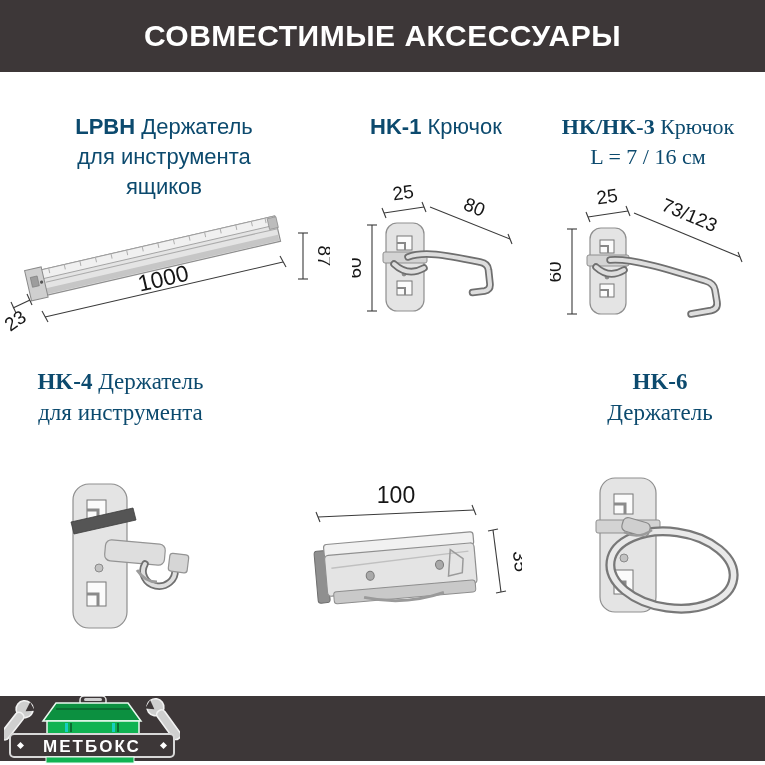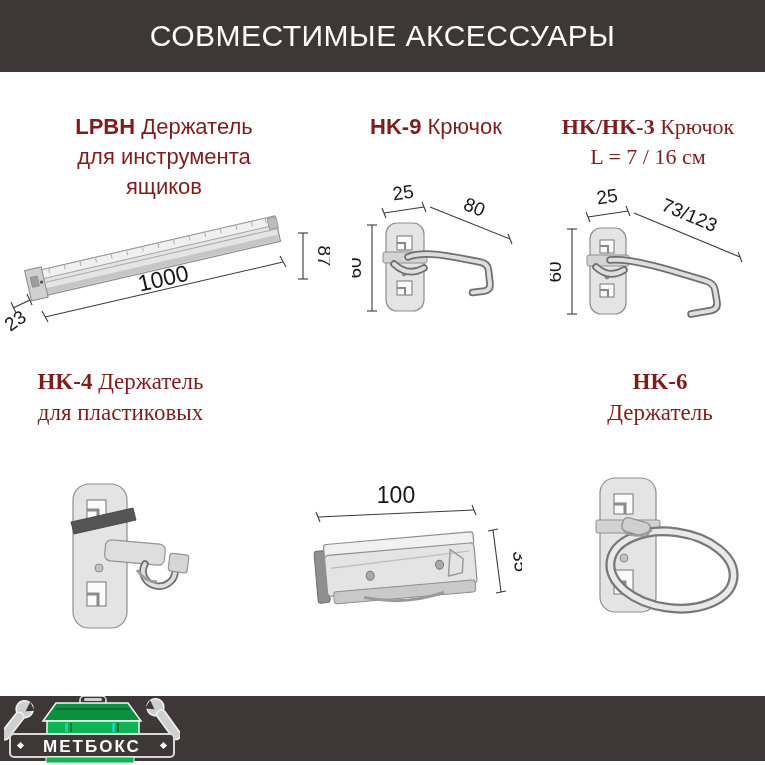--- a/index.html
+++ b/index.html
@@ -1,23 +1,23 @@
 <!DOCTYPE html>
 <html><head>
 <meta charset="utf-8">
 <style>
   html,body{margin:0;padding:0;}
   body{width:765px;height:765px;background:#ffffff;font-family:"Liberation Sans",sans-serif;}
   .page{position:relative;width:765px;height:765px;background:#fff;overflow:hidden;}
 
   .topbar{position:absolute;left:0;top:0;width:765px;height:72px;background:#3d3738;
           display:flex;align-items:center;justify-content:center;}
-  .topbar h1{margin:0;color:#fff;font-size:30px;font-weight:normal;letter-spacing:.5px;}
-
-  .ptitle{position:absolute;text-align:center;color:#7f1d1d;font-size:22px;line-height:30px;}
+  .topbar h1{margin:0;color:#fff;font-size:30px;font-weight:bold;letter-spacing:.5px;}
+
+  .ptitle{position:absolute;text-align:center;color:#0c4a6e;font-size:22px;line-height:30px;}
   .ptitle b{font-weight:bold;}
   .row2{font-size:23px;line-height:31px;font-family:Liberation Serif, serif;}
 
   .drawing{position:absolute;}
   svg text{font-family:"Liberation Sans",sans-serif;}
   .dim{stroke:#3a3a3a;stroke-width:1.1;fill:none;}
   .dimt{font-size:19px;fill:#161616;}
   .dimbig{font-size:23px;fill:#161616;}
   .metal{fill:#e4e4e4;stroke:#8f8f8f;stroke-width:1.2;}
   .metal2{fill:#d3d3d3;stroke:#8f8f8f;stroke-width:1;}
@@ -36,21 +36,21 @@
   <div class="topbar">
     <h1>СОВМЕСТИМЫЕ АКСЕССУАРЫ</h1>
   </div>
 
   <div class="ptitle" style="left:38px;top:112px;width:252px;">
     <div><b>LPBH</b> <span>Держатель</span></div>
     <div>для инструмента ящиков</div>
   </div>
 
   <div class="ptitle" style="left:360px;top:112px;width:152px;">
-    <div><b>HK-9</b> <span>Крючок</span></div>
+    <div><b>HK-1</b> <span>Крючок</span></div>
   </div>
 
   <div class="ptitle" style="left:547px;top:112px;width:202px;font-family:Liberation Serif, serif;">
     <div><b>HK/HK-3</b> <span>Крючок</span></div>
     <div>L = 7 / 16 см</div>
   </div>
 
   <svg class="drawing" style="left:5px;top:180px;" width="325" height="152" viewBox="0 0 325 152">
     <g transform="rotate(-13 30 118)">
       <rect x="30" y="92" width="252" height="26" class="metal"></rect>
@@ -148,21 +148,21 @@
     <g>
       <path d="M46 81 q 13 12 28 3" class="wireO"></path>
       <path d="M46 81 q 13 12 28 3" class="wireI"></path>
       <path d="M60 74 C 82 72 120 84 156 95 q 8 2.5 9 9 l 2 12 q 1 7 -6 8.5 l -20 3.5" class="wireO"></path>
       <path d="M60 74 C 82 72 120 84 156 95 q 8 2.5 9 9 l 2 12 q 1 7 -6 8.5 l -20 3.5" class="wireI"></path>
     </g>
   </svg>
 
   <div class="ptitle row2" style="left:8px;top:366px;width:225px;">
     <div><b>HK-4</b> <span>Держатель</span></div>
-    <div>для пластиковых</div>
+    <div>для инструмента</div>
   </div>
 
 
   <div class="ptitle row2" style="left:585px;top:366px;width:150px;">
     <div><b>HK-6</b></div>
     <div>Держатель</div>
   </div>
 
   <svg class="drawing" style="left:45px;top:470px;" width="155" height="165" viewBox="0 0 155 165">
     <g>

